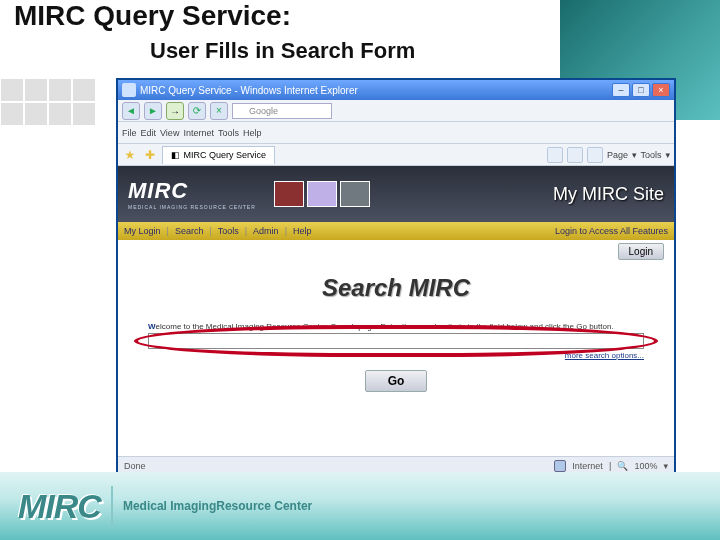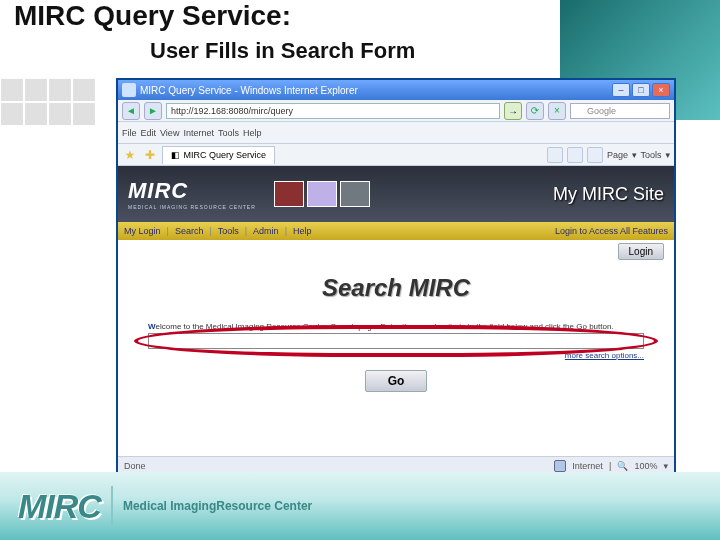--- a/index.html
+++ b/index.html
@@ -150,21 +150,20 @@
     <div class="win-btns">
       <div class="win-btn">–</div>
       <div class="win-btn">□</div>
       <div class="win-btn close">×</div>
     </div>
   </div>
 
   <div class="addr-row">
     <div class="nav-btn">◄</div>
     <div class="nav-btn">►</div>
-    <div class="addr-input">http://192.168:8080/mirc/query</div>
     <div class="go-btn">→</div>
     <div class="nav-btn">⟳</div>
     <div class="nav-btn">×</div>
     <div class="search-box">Google</div>
   </div>
 
   <div class="menu-row">
     <span class="tb-label">File</span>
     <span class="tb-label">Edit</span>
     <span class="tb-label">View</span>

